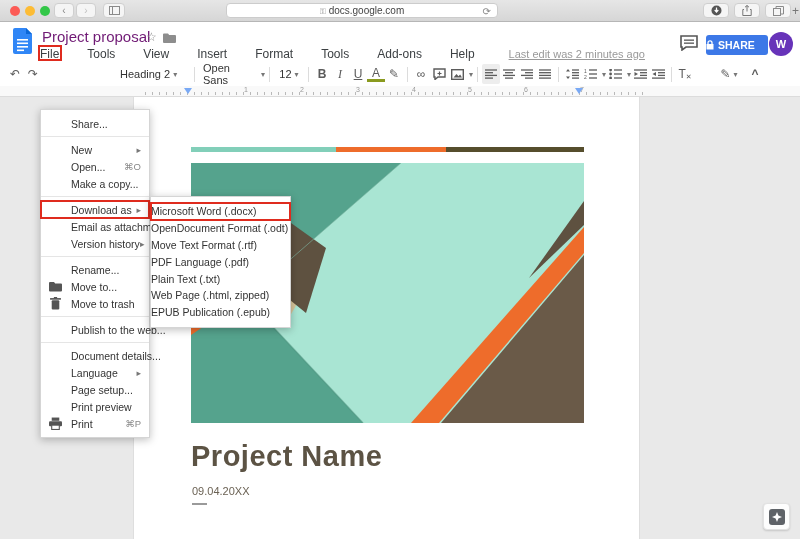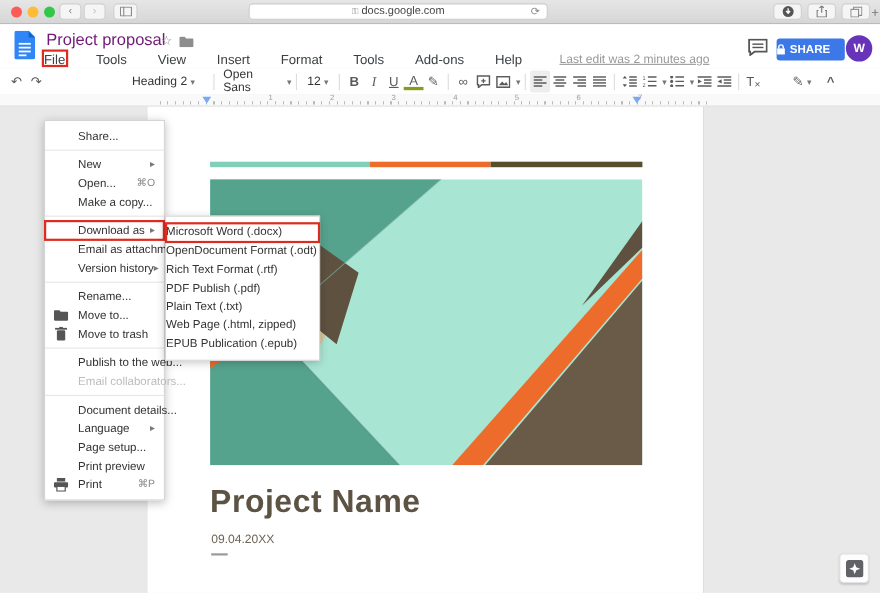--- a/index.html
+++ b/index.html
@@ -382,23 +382,20 @@
         <rect x="1.5" y="3" width="7" height="8.5" rx="1" fill="#555"></rect>
         <rect x="0" y="1" width="10" height="1.5" fill="#555"></rect>
         <rect x="3.5" y="0" width="3" height="1.5" fill="#555"></rect>
       </svg>
     <span>Move to trash</span>
   </div>
   <div class="mdiv"></div>
   <div class="mi">
       <span>Publish to the web...</span>
     </div>
-  <div class="mi disabled">
-      <span>Email collaborators...</span>
-    </div>
   <div class="mdiv"></div>
   <div class="mi">
       <span>Document details...</span>
     </div>
   <div class="mi">
       <span>Language</span>
       <span class="arr">▸</span>
     </div>
   <div class="mi">
       <span>Page setup...</span>
@@ -418,24 +415,24 @@
 </div>
 
 <div id="submenu" class="abs panel">
   <div class="mi redbox">
       <span>Microsoft Word (.docx)</span>
     </div>
   <div class="mi">
       <span>OpenDocument Format (.odt)</span>
     </div>
   <div class="mi">
-      <span>Rich Text Format (.rtf)</span>
-    </div>
-  <div class="mi">
-      <span>PDF Publish (.pdf)</span>
+      <span>Move Text Format (.rtf)</span>
+    </div>
+  <div class="mi">
+      <span>PDF Language (.pdf)</span>
     </div>
   <div class="mi">
       <span>Plain Text (.txt)</span>
     </div>
   <div class="mi">
       <span>Web Page (.html, zipped)</span>
     </div>
   <div class="mi">
       <span>EPUB Publication (.epub)</span>
     </div>

